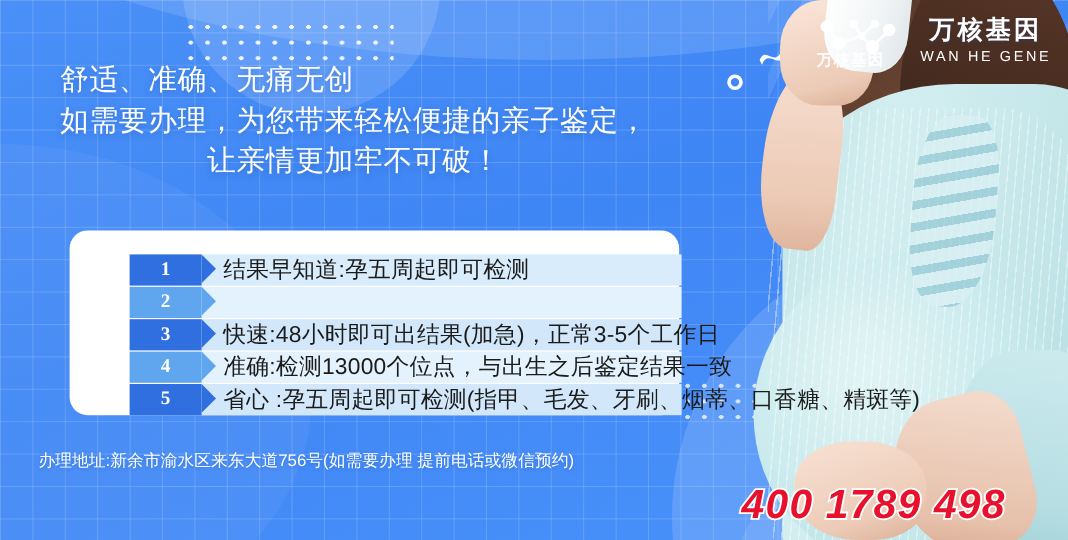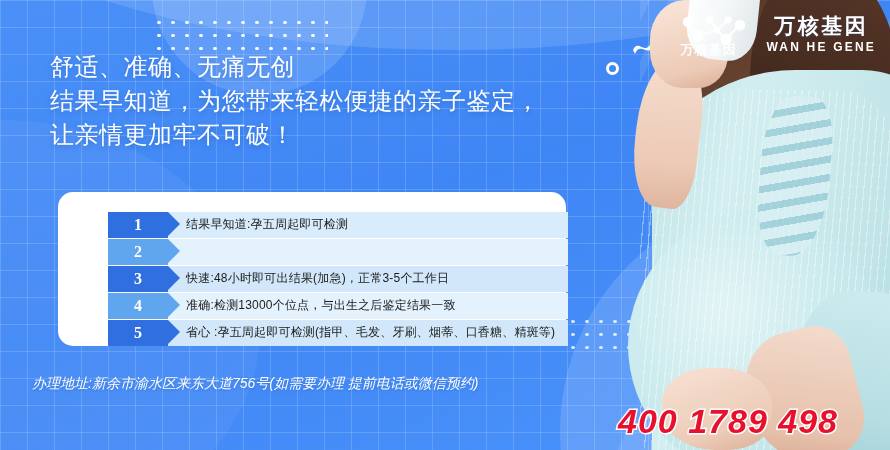--- a/index.html
+++ b/index.html
@@ -181,41 +181,41 @@
   .headline {
     position: absolute; left: 50px; top: 50px;
     color: #ffffff;
     font-weight: normal;
     line-height: 1.42;
     text-shadow: 0 2px 5px rgba(20,70,150,0.35);
     letter-spacing: 0.5px;
   }
   .headline .l1 { font-size: 24px; }
   .headline .l2 { font-size: 24px; }
-  .headline .l3 { font-size: 24px; }
+  .headline .l3 { font-size: 24px; text-align: center; }
 
   
   .logo {
     position: absolute; right: 14px; top: 8px;
     display: flex; align-items: center; gap: 8px;
   }
   .logo-mark { position: relative; width: 82px; height: 52px; }
   .logo-mark .lm-text {
     position: absolute; left: 4px; bottom: 1px;
     font-size: 13px; font-weight: bold; color: #ffffff;
     letter-spacing: 1px; opacity: 0.95;
   }
   .logo-words { display: flex; flex-direction: column; align-items: center; }
   .logo-cn {
     font-size: 21px; font-weight: bold; color: #ffffff;
     letter-spacing: 2.5px; line-height: 1.1;
     text-shadow: 0 1px 3px rgba(20,70,150,0.35);
   }
   .logo-en {
-    font-size: 12px; font-weight: bold; color: #ffffff;
+    font-size: 12px; font-weight: normal; color: #ffffff;
     letter-spacing: 2.2px; margin-top: 2px;
   }
 
   
   .card {
     position: absolute; left: 58px; top: 192px;
     width: 508px; height: 154px;
     background: #ffffff;
     border-radius: 15px;
   }
@@ -240,31 +240,30 @@
     border-bottom: 12.75px solid transparent;
     border-left: 12px solid var(--bcol);
   }
   .bar {
     position: absolute; left: 60px; top: 0;
     right: 0; height: 100%;
   }
   .txt {
     position: absolute; left: 78px; top: 0;
     height: 100%; display: flex; align-items: center;
-    font-size: 12px; color: #1b1b1b; white-space: nowrap;
+    font-size: 19px; color: #1b1b1b; white-space: nowrap;
     letter-spacing: 0.2px;
   }
 
   
   .address {
     position: absolute; left: 32px; top: 375px;
     font-size: 14px; color: #ffffff;
     text-shadow: 0 1px 3px rgba(20,70,150,0.30);
     white-space: nowrap;
-    font-style: italic;
   }
 
   
   .phone {
     position: absolute; left: 618px; top: 402px;
     font-size: 34px; font-weight: bold;
     font-style: italic;
     color: #e8112d;
     letter-spacing: 1px;
     -webkit-text-stroke: 3px #ffffff;
@@ -332,21 +331,21 @@
       <span class="lm-text">万核基因</span>
     </div>
     <div class="logo-words">
       <span class="logo-cn">万核基因</span>
       <span class="logo-en">WAN HE GENE</span>
     </div>
   </div>
 
   <div class="headline">
     <div class="l1">舒适、准确、无痛无创</div>
-    <div class="l2">结果早知道，为您带来轻松便捷的亲子鉴定，</div>
+    <div class="l2">如需要办理，为您带来轻松便捷的亲子鉴定，</div>
     <div class="l3">让亲情更加牢不可破！</div>
   </div>
 
   <div class="card"></div>
 
   <div class="rows" id="rows">
       <div class="row">
         <div class="bar" style="background: rgb(216, 236, 251);"></div>
         <div class="badge" style="background: rgb(47, 111, 224); --bcol: #2f6fe0;">1</div>
         <div class="txt">结果早知道:孕五周起即可检测</div>

